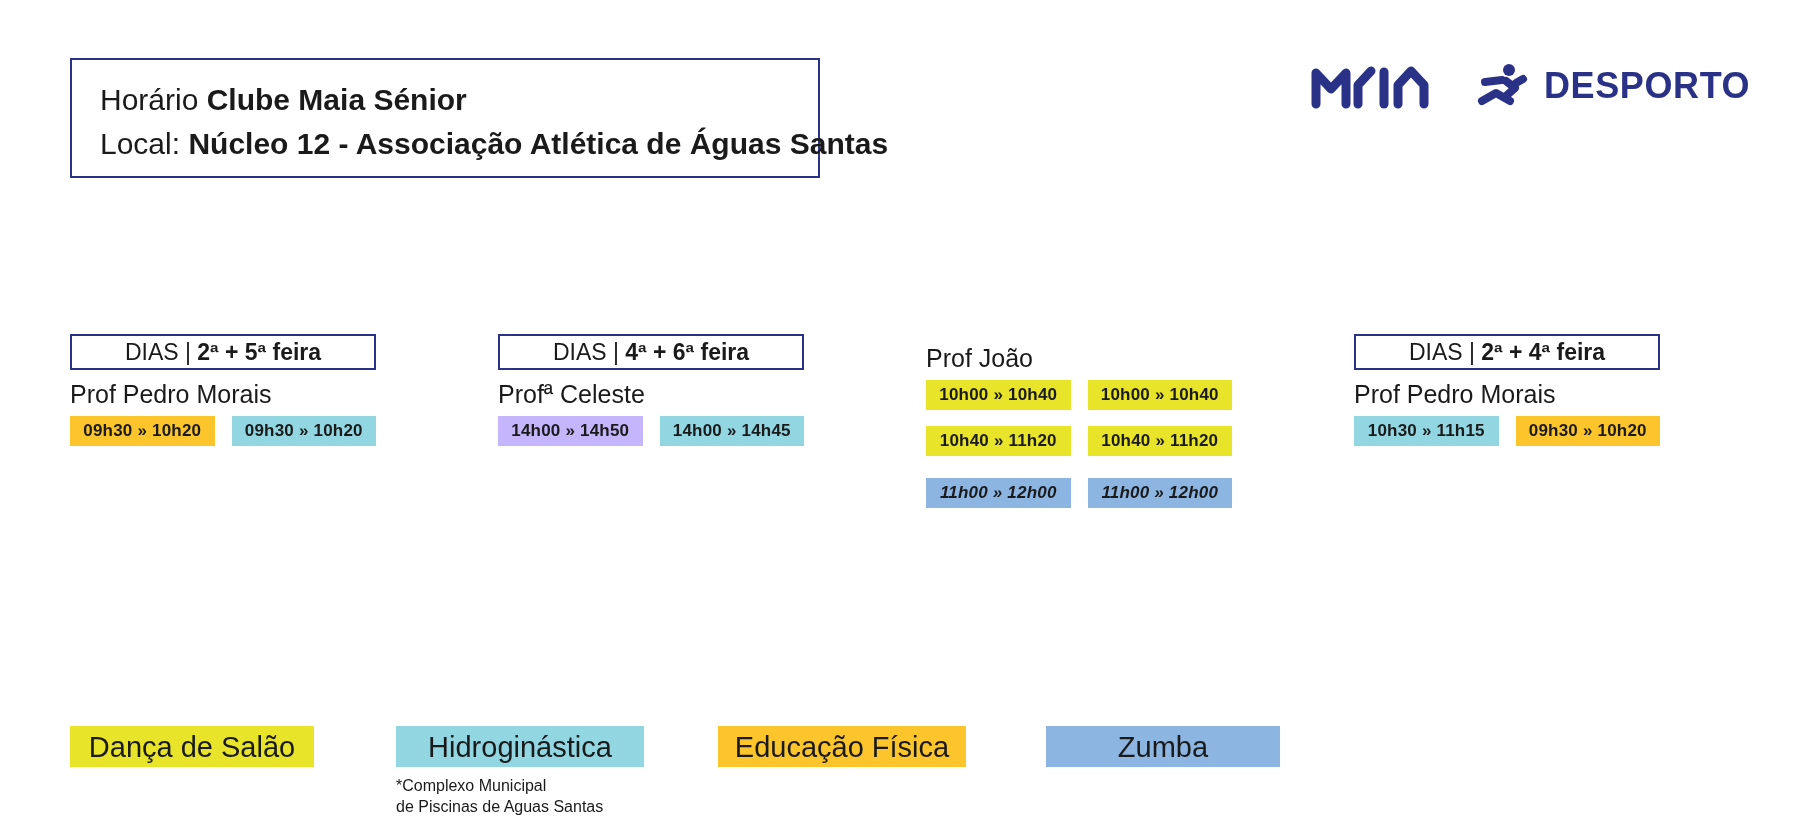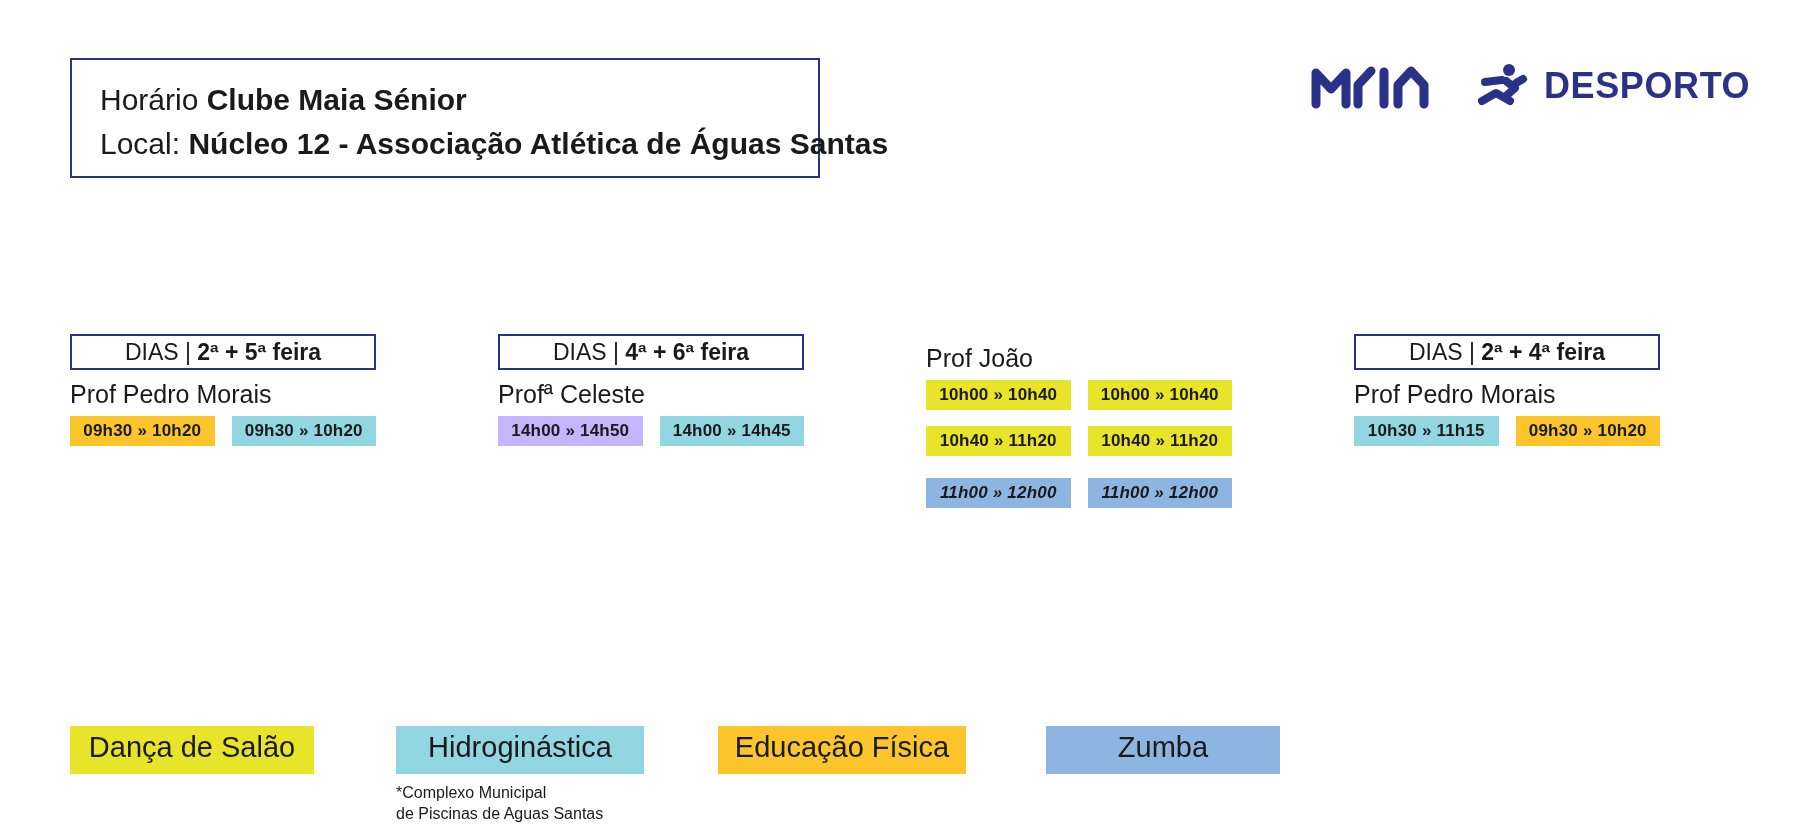--- a/index.html
+++ b/index.html
@@ -130,21 +130,21 @@
     height: 108px;
   }
   .legend-item {
     position: absolute;
     top: 0;
   }
   .legend-swatch {
     text-align: center;
     font-size: 29px;
     line-height: 42px;
-    height: 48px;
+    height: 41px;
     color: #1a1a1a;
     white-space: nowrap;
   }
   .legend-note {
     margin-top: 8px;
     font-size: 16px;
     line-height: 21px;
     color: #1a1a1a;
     text-align: left;
     white-space: nowrap;

